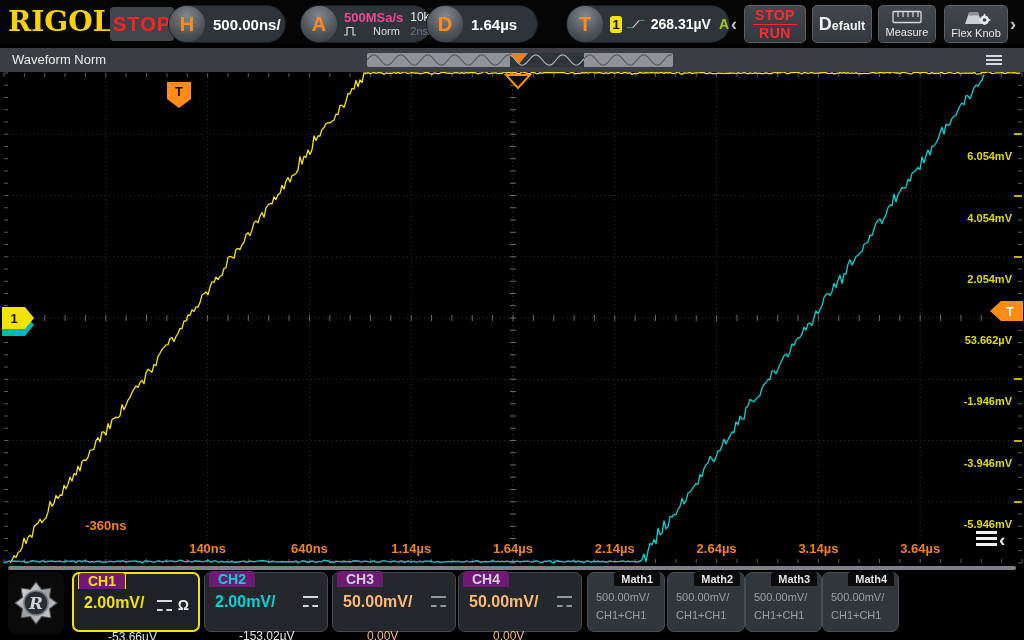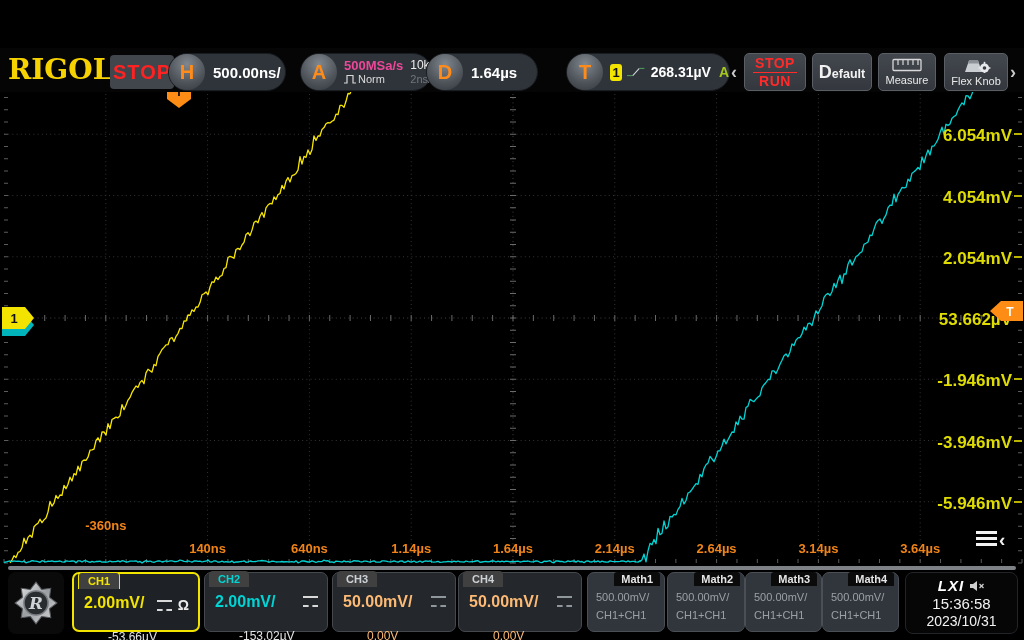--- a/index.html
+++ b/index.html
@@ -1,37 +1,37 @@
 <!DOCTYPE html>
 <html><head>
 <meta charset="utf-8">
 <style>
   html,body{margin:0;padding:0;background:#000;}
   .screen{position:relative;width:1024px;height:640px;background:#000;overflow:hidden;
           font-family:"Liberation Sans","DejaVu Sans",sans-serif;-webkit-font-smoothing:antialiased;}
 
   
-  .topbar{position:absolute;left:0;top:0;width:1024px;height:44px;background:#050505;z-index:30;margin-top:48px;}
+  .topbar{position:absolute;left:0;top:0;width:1024px;height:44px;background:#050505;z-index:30;}
   .logo{position:absolute;left:8px;top:5px;font-family:"DejaVu Serif","Liberation Serif",serif;
         font-weight:900;font-size:28px;color:#f6d200;letter-spacing:0;}
   .runstate{position:absolute;left:110px;top:7px;width:64px;height:34px;background:#41464c;border-radius:4px;
         color:#ff2222;font-size:20px;font-weight:800;letter-spacing:1px;display:flex;align-items:center;justify-content:center;}
   .pill{position:absolute;top:5px;height:38px;background:#2f343a;border:1px solid #191c20;border-radius:19px;
         display:flex;align-items:center;box-sizing:border-box;}
   .pcircle{width:36px;height:36px;border-radius:50%;flex:0 0 36px;
         background:radial-gradient(circle at 50% 28%,#81878e,#4d5359 60%,#33383e);
         display:flex;align-items:center;justify-content:center;color:#ff8c1a;font-weight:800;font-size:20px;}
   .pill-h{left:168px;width:118px;}
   .pill-a{left:300px;width:132px;}
   .pill-d{left:426px;width:112px;}
   .pill-t{left:566px;width:164px;}
   .pval{color:#fff;font-weight:700;font-size:15px;margin-left:8px;white-space:nowrap;}
   .acol1{margin-left:7px;display:flex;flex-direction:column;line-height:13px;}
   .arate{color:#ec4899;font-weight:700;font-size:13px;}
-  .amode{display:flex;align-items:center;gap:1px;color:#dcdcdc;font-size:11px;margin-top:1px;}
+  .amode{display:flex;align-items:center;gap:16px;color:#dcdcdc;font-size:11px;margin-top:1px;}
   .acol2{margin-left:7px;display:flex;flex-direction:column;line-height:13px;}
   .apts{color:#ececec;font-size:12px;}
   .ares{color:#70767c;font-size:11px;margin-top:1px;}
   .tsrc{width:17px;height:17px;background:#f2e300;color:#111;border-radius:3px;font-weight:800;font-size:13px;
         display:flex;align-items:center;justify-content:center;margin-left:7px;}
   .tlevel{color:#fff;font-weight:700;font-size:14px;margin-left:6px;}
   .tstatus{color:#a6c81e;font-weight:800;font-size:14px;margin-left:8px;}
   .navarrow{position:absolute;top:13px;color:#c8c8c8;font-size:18px;font-weight:700;line-height:22px;}
   .tbtn{position:absolute;top:5px;height:38px;background:linear-gradient(#43484e,#34383e);
         border:1px solid #5a5f65;border-radius:5px;box-sizing:border-box;
@@ -49,37 +49,37 @@
   
   .viewbar{position:absolute;left:0;top:48px;width:1024px;height:24px;background:#3a3e43;z-index:25;}
   .vtitle{position:absolute;left:12px;top:0;line-height:24px;color:#ececec;font-size:13px;}
   #nav-svg{position:absolute;left:367px;top:4px;}
   .hamburger{position:absolute;left:986px;top:7px;width:16px;cursor:pointer;}
   .hamburger div{height:2px;background:#d6d6d6;margin-bottom:2px;}
 
   
   #wave-svg,#marker-svg{position:absolute;left:0;top:0;pointer-events:none;z-index:5;}
   #marker-svg{z-index:8;}
-  .vlabel{position:absolute;width:90px;text-align:right;color:#dedc00;font-size:17px;font-weight:700;z-index:6;}
+  .vlabel{position:absolute;width:90px;text-align:right;color:#dedc00;font-size:11px;font-weight:700;z-index:6;margin-top:24px;}
   .vdash{position:absolute;width:8px;height:2px;background:#b8b400;z-index:6;}
   .tlabel{position:absolute;width:84px;text-align:center;color:#f08418;font-size:13px;font-weight:700;z-index:6;}
   .expand{position:absolute;left:976px;top:531px;z-index:9;display:flex;align-items:center;cursor:pointer;}
   .expand .bars div{width:21px;height:3px;background:#f2f2f2;margin-bottom:3px;}
   .expand .chev{color:#f2f2f2;font-size:19px;font-weight:800;margin-left:2px;line-height:14px;}
   .scrollstrip{position:absolute;left:8px;top:566px;width:1008px;height:4px;background:#7e8286;border-radius:2px;z-index:9;}
 
   
   .footer{position:absolute;left:0;top:572px;width:1024px;height:66px;z-index:20;}
   .fbox{position:absolute;top:0;height:60px;box-sizing:border-box;border-radius:7px;}
   .gearbox{left:8px;width:56px;height:62px;background:#0a0a0b;border-radius:8px;
            display:flex;align-items:center;justify-content:center;}
   .chbox{background:#24282d;border:1px solid #45494e;}
   .chbox.sel{border:2px solid #f2e300;background:#1e2125;}
-  .chtab{position:absolute;left:4px;top:-2px;height:16px;line-height:16px;padding:0 9px;background:#404040;
-         border-radius:4px 4px 0 0;font-size:11px;font-weight:700;text-align:right;}
+  .chtab{position:absolute;left:4px;top:-2px;height:16px;line-height:16px;padding:0 9px;background:#701a75;
+         border-radius:4px 4px 0 0;font-size:14px;font-weight:700;text-align:right;}
   .chbox.sel .chtab{border:1px solid #f2e300;border-bottom:0;}
   .r1{position:absolute;left:10px;top:20px;font-size:16px;font-weight:700;white-space:nowrap;}
   .r2{position:absolute;left:10px;top:56px;font-size:12px;color:#e4e4e4;white-space:nowrap;margin-left:24px;}
   .icons{position:absolute;right:9px;top:23px;display:flex;align-items:center;gap:6px;}
   .dcicon{width:15px;height:7px;border-top:2px solid #d8d8d8;border-bottom:2px dashed #d8d8d8;}
   .dcicon.dim{border-top-color:#8f969c;border-bottom-color:#8f969c;}
   .ohm{color:#ececec;font-size:14px;font-weight:700;}
   .ch1c{color:#f2e300;} .ch2c{color:#00d4d4;} .dimc{color:#fdba74;} .tabdim{color:#ccd1d6;}
   .mathbox{background:#31363c;border:1px solid #4a4f55;}
   .mathtab{position:absolute;right:4px;top:-1px;height:14px;line-height:14px;padding:0 7px;background:#0b0b0b;
@@ -628,26 +628,14 @@
       <div class="mathtab">Math3</div>
       <div class="mr1">500.00mV/</div>
       <div class="mr2">CH1+CH1</div>
     </div>
     <div class="fbox mathbox" style="left:822px;width:77px;padding-left:38px;">
       <div class="mathtab">Math4</div>
       <div class="mr1">500.00mV/</div>
       <div class="mr2">CH1+CH1</div>
     </div>
 
-    <div class="fbox lxibox">
-      <div class="lxirow">
-        <span class="lxi">LXI</span>
-        <svg width="16" height="12" viewBox="0 0 16 12">
-          <polygon points="1,4 4,4 8,1 8,11 4,8 1,8" fill="#cfcfcf"></polygon>
-          <line x1="10.5" y1="4" x2="14.5" y2="8" stroke="#cfcfcf" stroke-width="1.3"></line>
-          <line x1="14.5" y1="4" x2="10.5" y2="8" stroke="#cfcfcf" stroke-width="1.3"></line>
-        </svg>
-      </div>
-      <div class="clock">15:36:58</div>
-      <div class="date">2023/10/31</div>
-    </div>
   </div>
 </div>
 
 </body></html>

